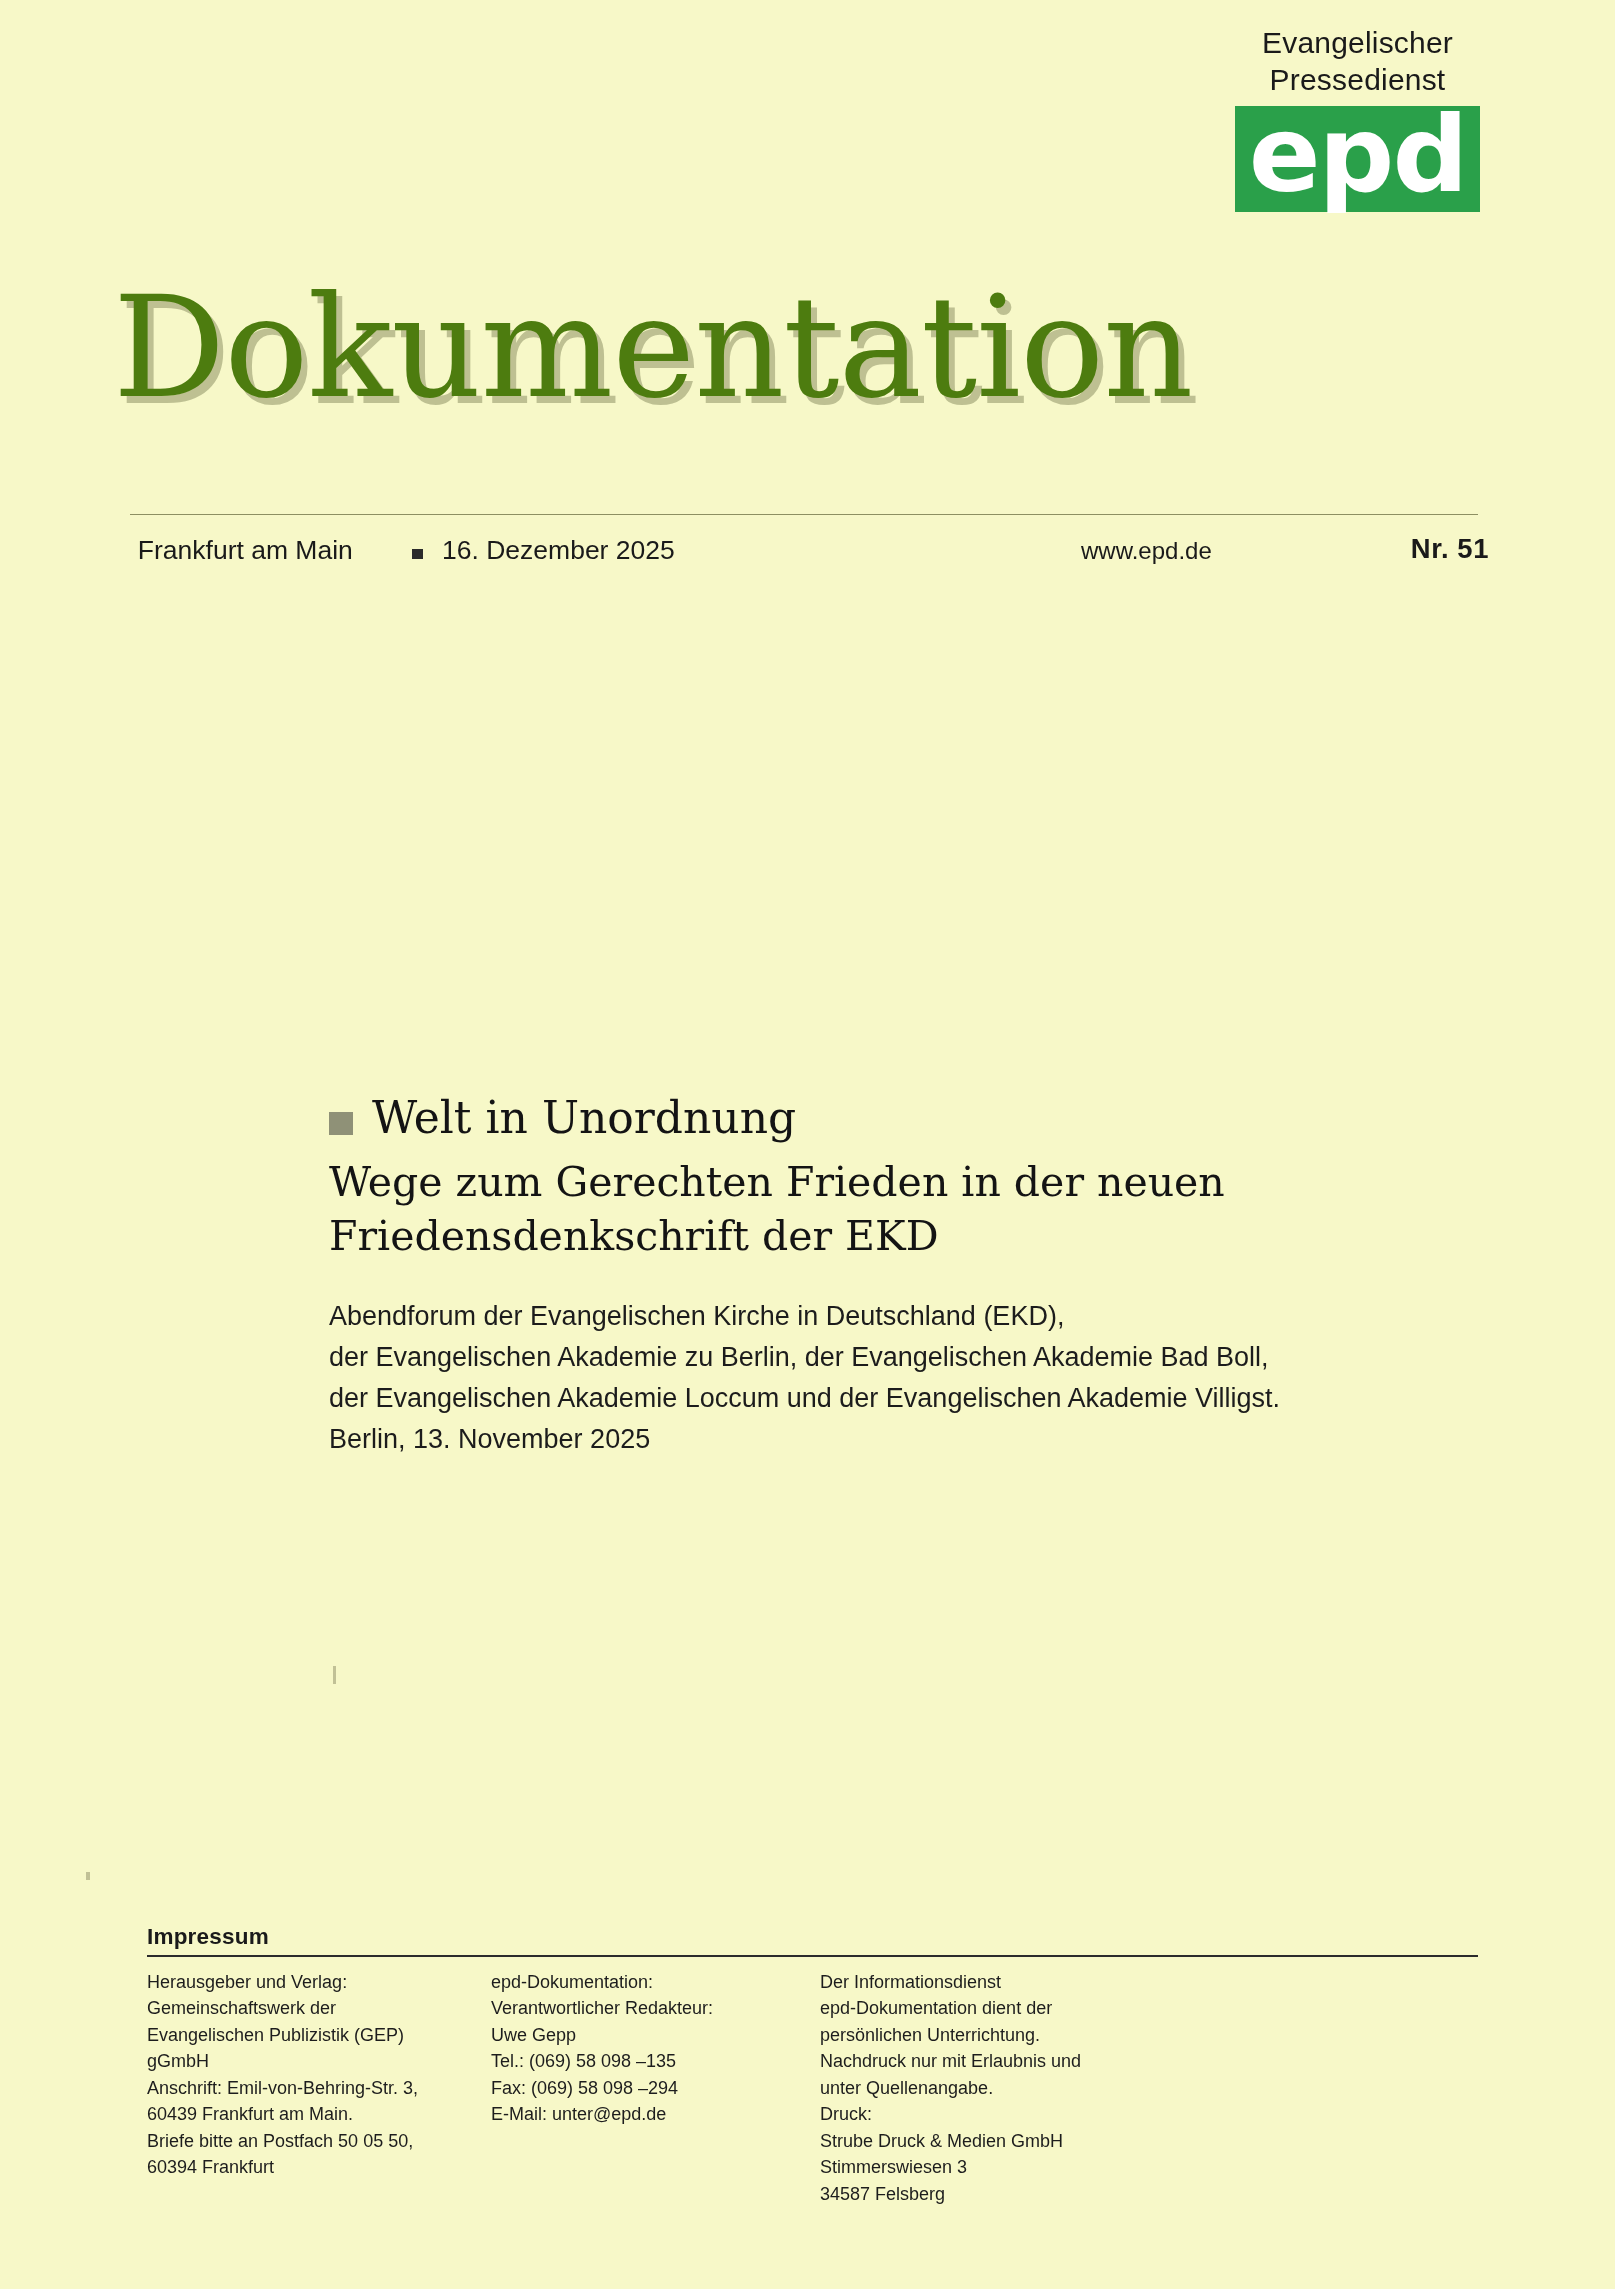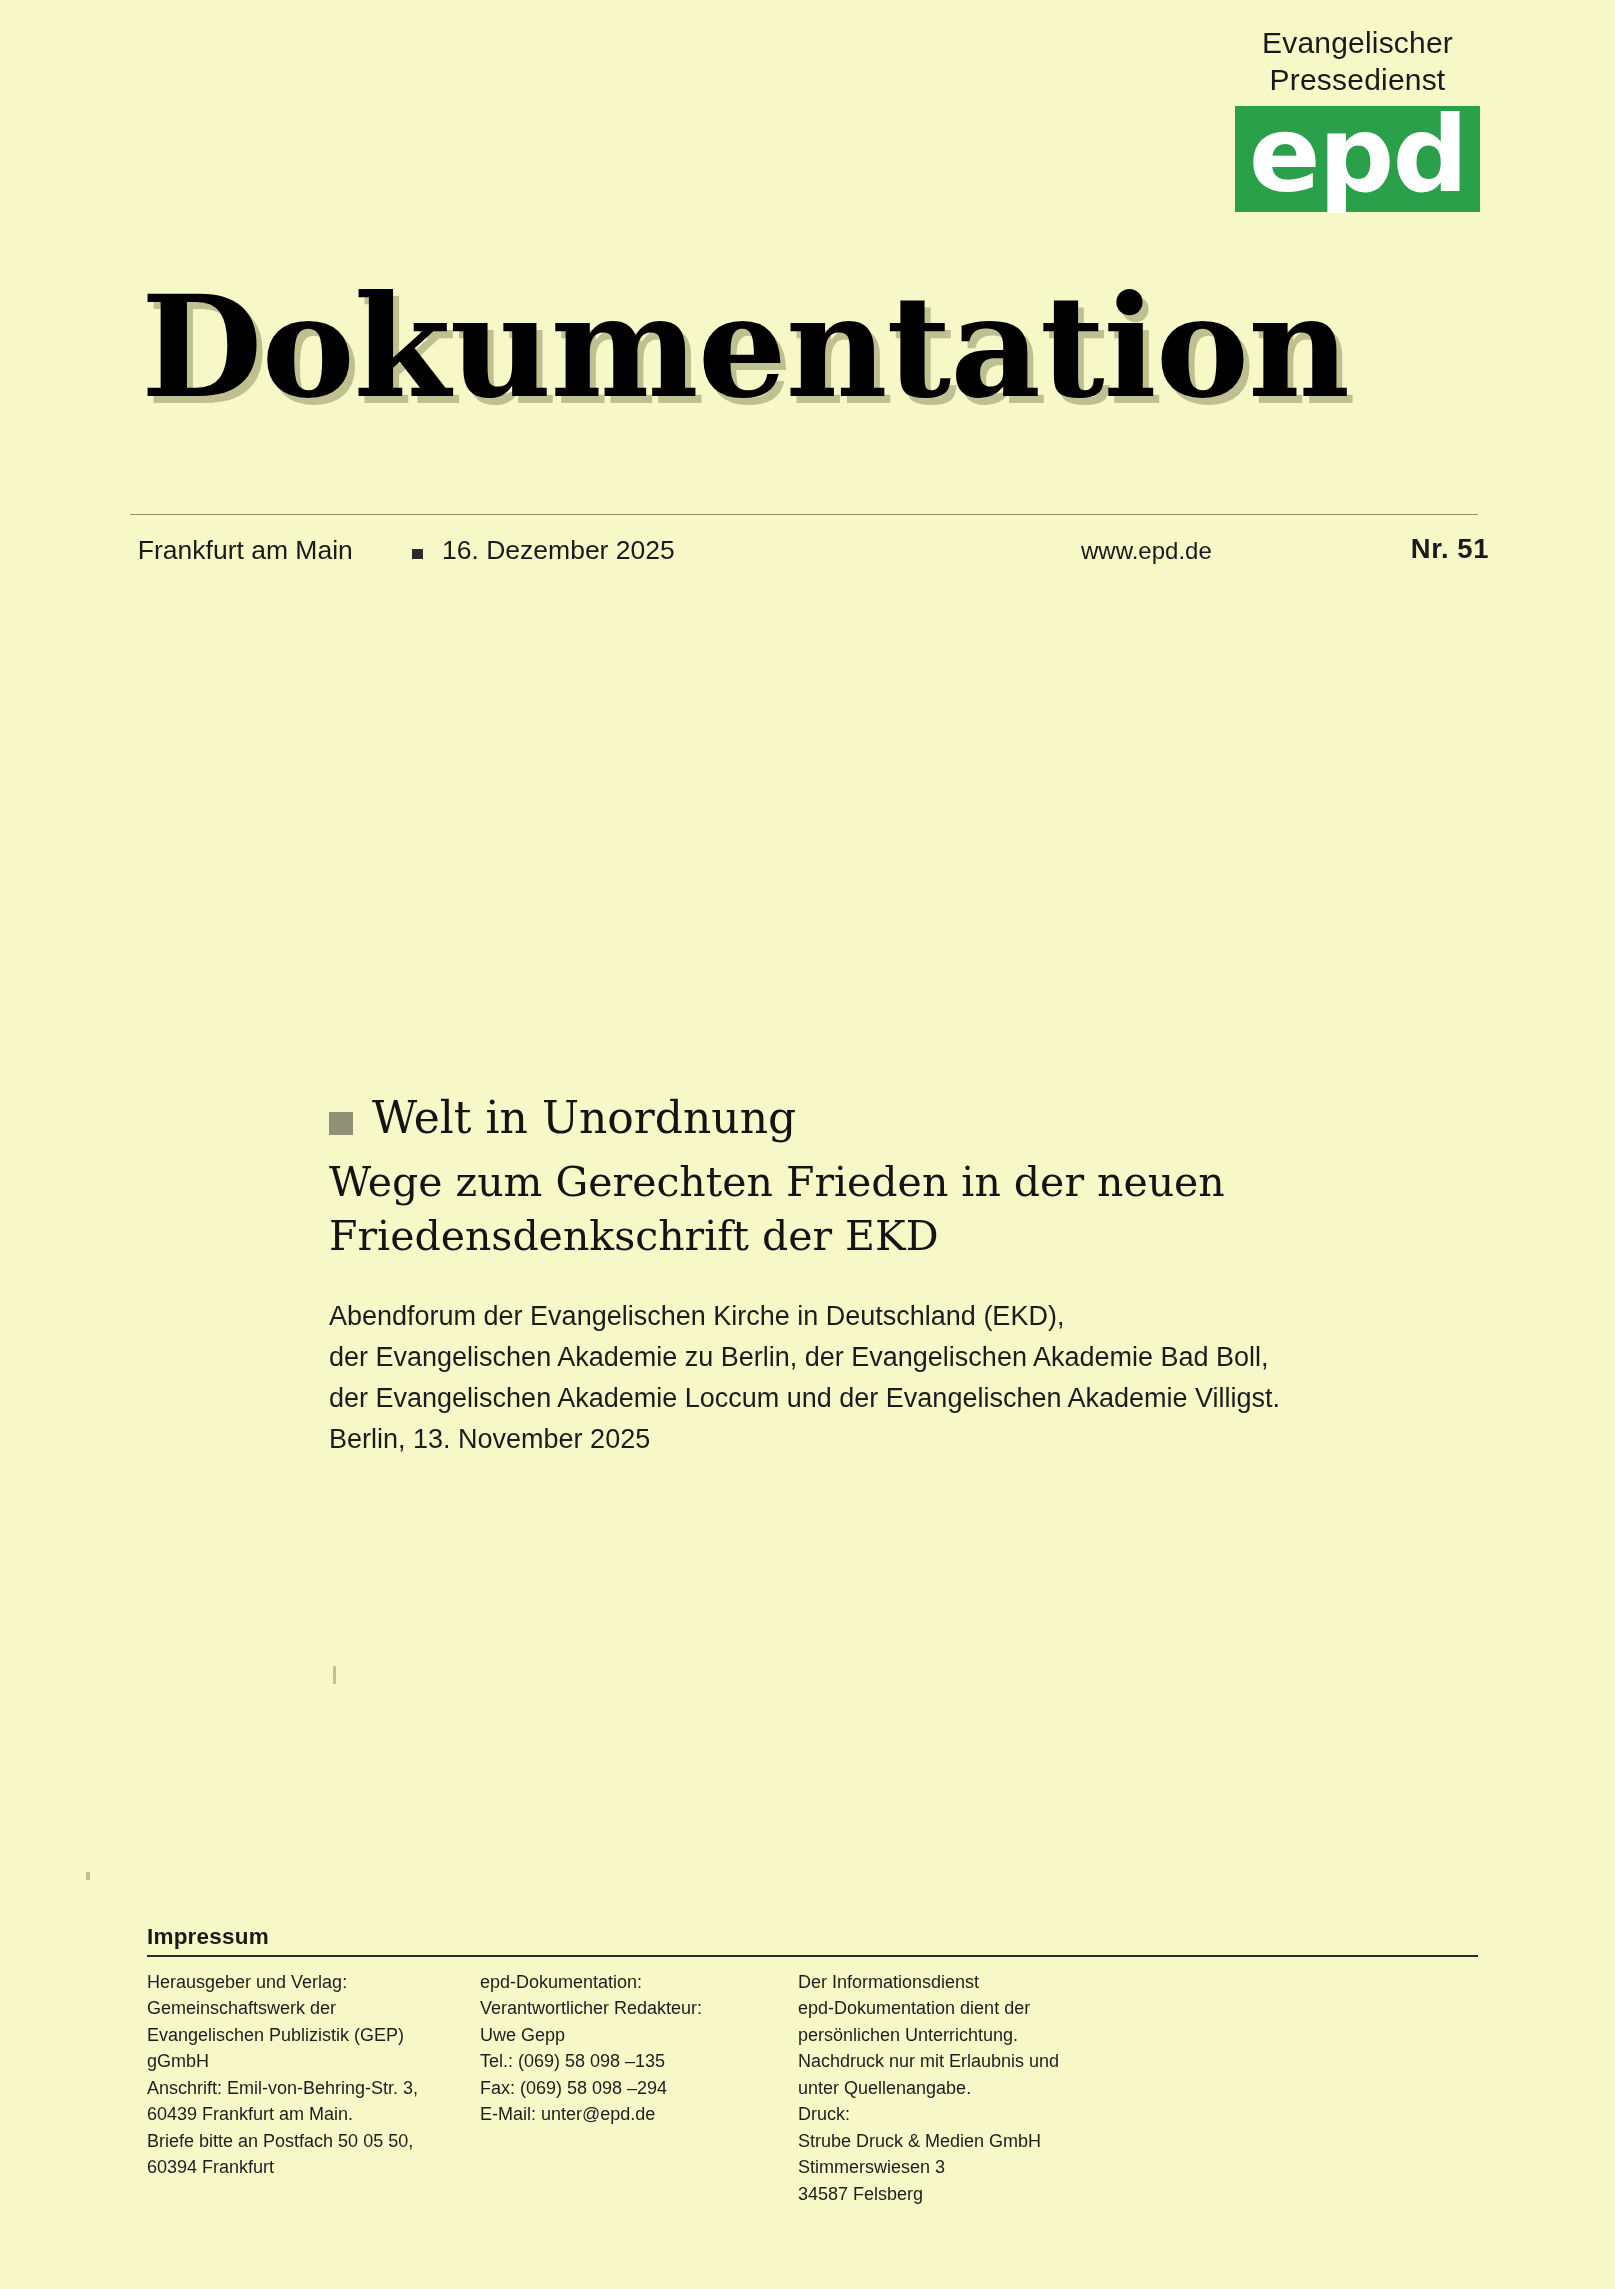--- a/index.html
+++ b/index.html
@@ -61,28 +61,28 @@
     font-family: "DejaVu Sans", sans-serif;
     font-weight: bold;
     font-size: 106px;
     line-height: 106px;
     color: #ffffff;
     letter-spacing: -2px;
   }
 
   .doku-title {
     position: absolute;
-    left: 141px;
+    left: 113px;
     top: 274px;
     font-family: "DejaVu Serif", serif;
-    font-weight: bold;
+    font-weight: normal;
     font-size: 140px;
     line-height: 147px;
     letter-spacing: -1px;
-    color: #000000;
+    color: #4d7c0f;
     text-shadow: 5.9px 6.9px 0 rgba(120,125,80,0.45);
     white-space: nowrap;
   }
 
   .rule {
     position: absolute;
     left: 130px;
     right: 137px;
     top: 514px;
     height: 1px;
@@ -192,21 +192,21 @@
     letter-spacing: 0.2px;
     margin-bottom: 4.9px;
   }
   .impressum-rule {
     height: 1.5px;
     background: #2b2b2b;
     margin-bottom: 11.8px;
   }
   .impressum-cols {
     display: flex;
-    gap: 4px;
+    gap: 15px;
   }
   .imp-col {
     font-size: 18px;
     line-height: 26.5px;
     color: #1d1d1d;
   }
   .imp-col div { white-space: nowrap; }
   .imp-col-1 { width: 329px; }
   .imp-col-2 { width: 345px; }
   .imp-col-3 { width: 314px; }

